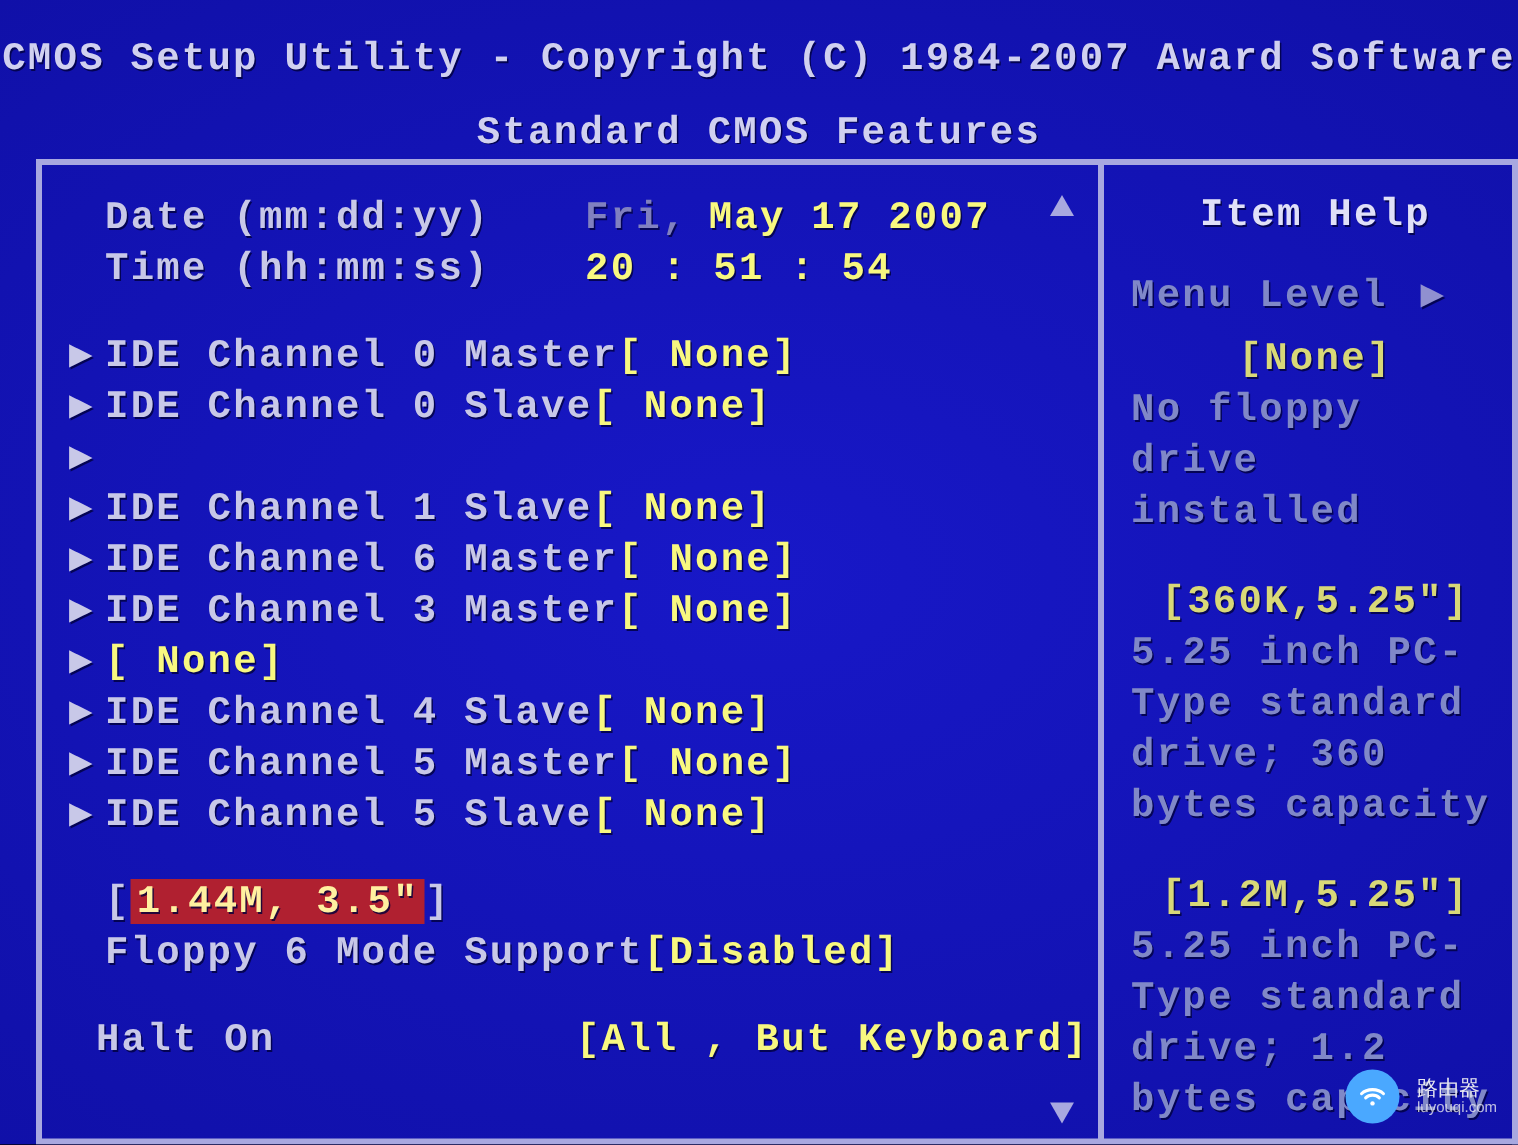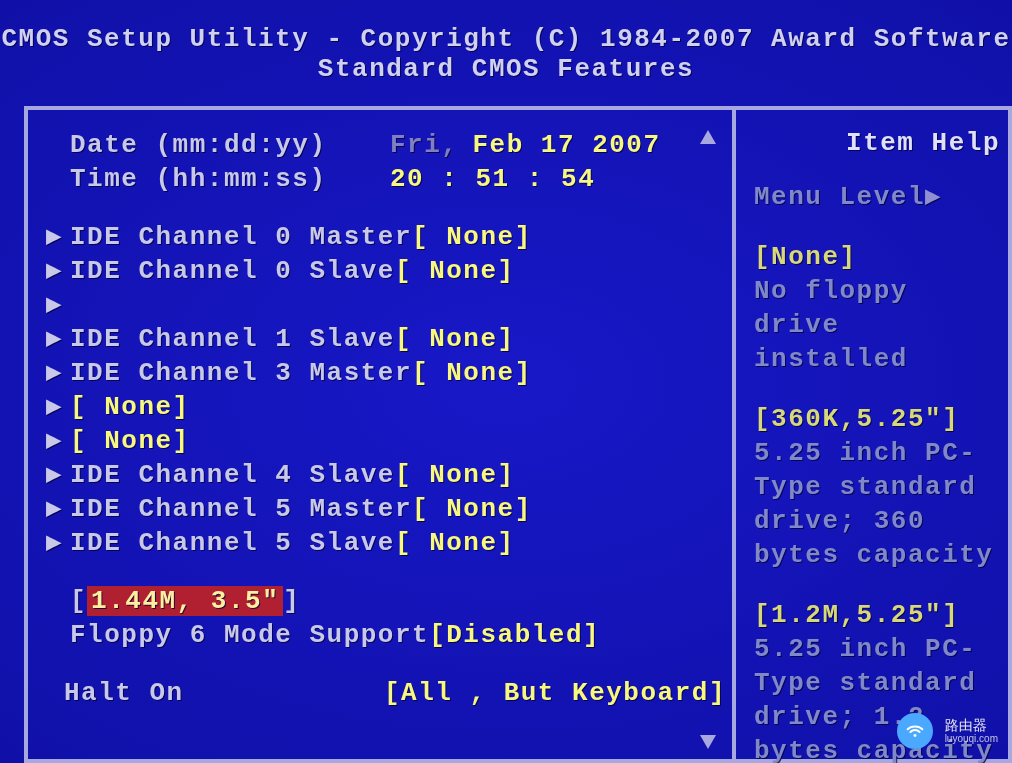--- a/index.html
+++ b/index.html
@@ -20,21 +20,21 @@
     background: radial-gradient(ellipse 140% 120% at 50% 50%, #1818c8 0%, #1010a8 55%, #080878 100%);
     color: #c8c8e8;
     text-shadow: 1px 1px 0 rgba(0,0,60,0.8);
   }
   .header {
     text-align: center;
     padding-top: 24px;
     color: #d0d0f0;
   }
   .header-line1 { font-size: 26px; }
-  .header-line2 { font-size: 26px; margin-top: 0; }
+  .header-line2 { font-size: 26px; margin-top: 19px; }
 
   .panels {
     display: flex;
     position: absolute;
     top: 106px;
     left: 24px;
     right: 0;
     bottom: 0;
   }
   .left-panel {
@@ -91,30 +91,31 @@
   .scroll-up, .scroll-down {
     width: 0; height: 0;
     border-left: 8px solid transparent;
     border-right: 8px solid transparent;
     margin-left: -2px;
   }
   .scroll-up { border-bottom: 14px solid #a8a8e0; position: absolute; top: 0; }
   .scroll-down { border-top: 14px solid #a8a8e0; position: absolute; bottom: 0; }
 
   .help-title {
-    text-align: right;
+    text-align: center;
     color: #e0e0f8;
     margin-bottom: 22px;
   }
   .help-body { color: #8088c8; line-height: 34px; }
-  .help-yellow { color: #d8d878; }
+  .help-yellow { color: #d8d878; text-align: center; }
   .menu-level {
     display: flex;
     align-items: center;
-    margin-bottom: 26px;
+    gap: 22px;
+    margin-bottom: 8px;
   }
   .ml-arrow { color: #9090d0; }
 
   .watermark {
     position: absolute;
     right: 14px;
     bottom: 14px;
     display: flex;
     align-items: center;
     gap: 12px;
@@ -149,21 +150,21 @@
   </div>
 
   <div class="panels">
 
     <div class="left-panel">
 
       <div class="row">
         <span class="arrow"></span>
         <span class="lbl">Date (mm:dd:yy)</span>
         <span class="val-dim">Fri,</span>
-        <span class="val" style="margin-left:14px">Feb 17 2007</span>
+        <span class="val" style="margin-left:14px">May 17 2007</span>
       </div>
       <div class="row">
         <span class="arrow"></span>
         <span class="lbl">Time (hh:mm:ss)</span>
         <span class="val">20 : 51 : 54</span>
       </div>
 
       <div class="spacer"></div>
 
       <div class="row">
@@ -179,25 +180,26 @@
       <div class="row">
           <span class="arrow">▶</span>
         </div>
       <div class="row">
           <span class="arrow">▶</span>
           <span class="lbl">IDE Channel 1 Slave</span>
           <span class="val">[ None]</span>
         </div>
       <div class="row">
           <span class="arrow">▶</span>
+          <span class="lbl">IDE Channel 6 Master</span>
+          <span class="val">[ None]</span>
+        </div>
+      <div class="row">
+          <span class="arrow">▶</span>
           <span class="lbl">IDE Channel 3 Master</span>
-          <span class="val">[ None]</span>
-        </div>
-      <div class="row">
-          <span class="arrow">▶</span>
           <span class="val">[ None]</span>
         </div>
       <div class="row">
           <span class="arrow">▶</span>
           <span class="val">[ None]</span>
         </div>
       <div class="row">
           <span class="arrow">▶</span>
           <span class="lbl">IDE Channel 4 Slave</span>
           <span class="val">[ None]</span>

